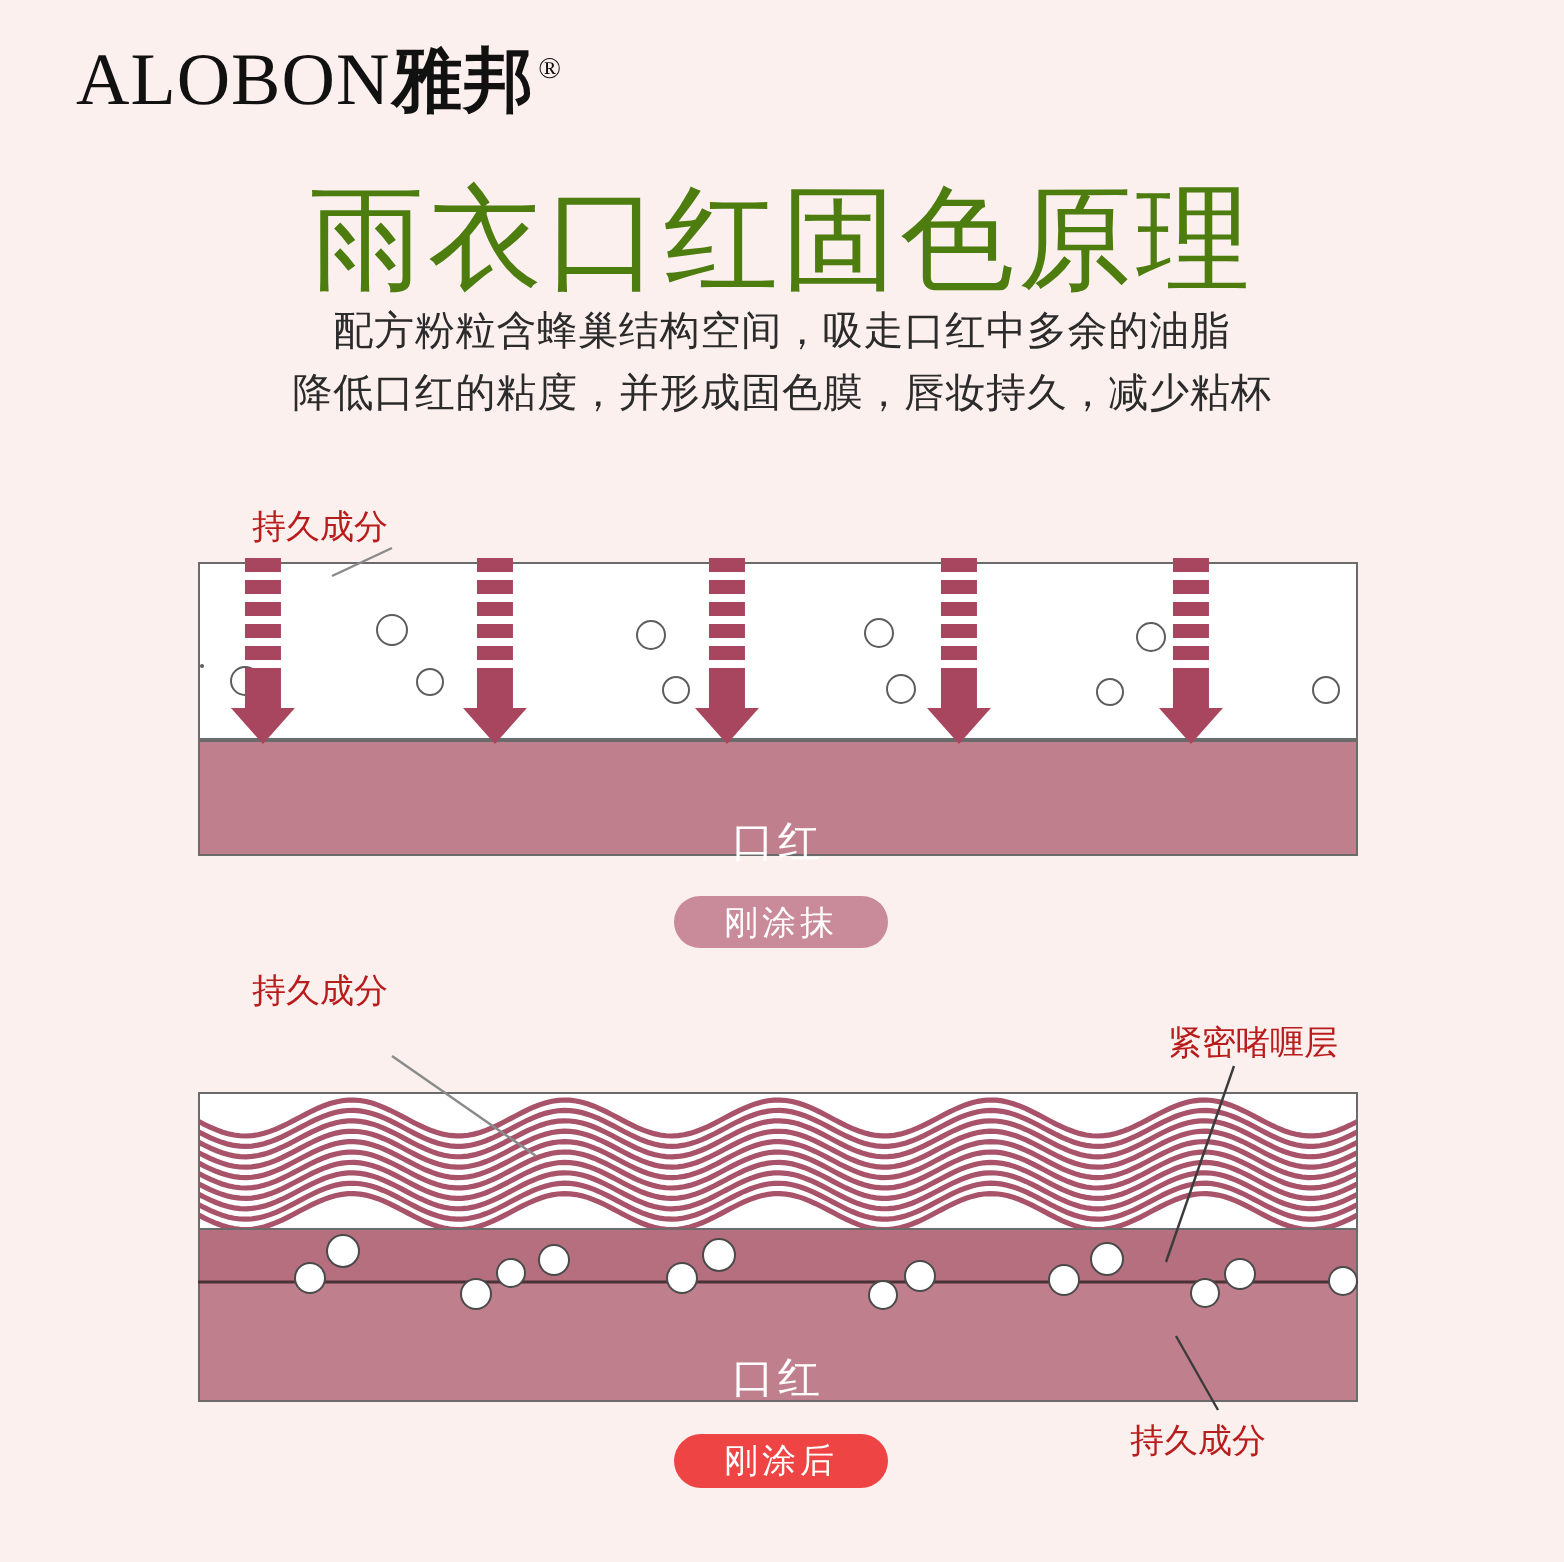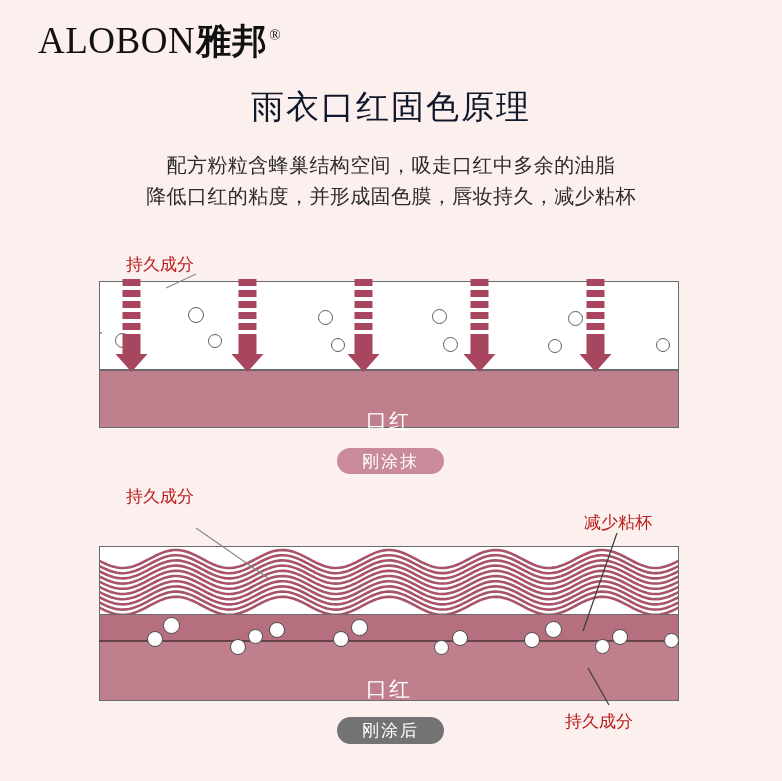--- a/index.html
+++ b/index.html
@@ -45,24 +45,24 @@
   }
 
   
   .headline {
     position: absolute;
     top: 88px;
     left: 0;
     width: 782px;
     text-align: center;
     font-family: "DejaVu Sans", "Liberation Sans", sans-serif;
-    font-size: 33px;
+    font-size: 57px;
     font-weight: 400;
     letter-spacing: 2px;
-    color: #0f172a;
+    color: #4d7c0f;
     line-height: 1.15;
   }
   .subline {
     position: absolute;
     top: 150px;
     left: 0;
     width: 782px;
     text-align: center;
     font-family: "DejaVu Sans", "Liberation Sans", sans-serif;
     font-size: 20px;
@@ -211,21 +211,21 @@
     </g>
   <line x1="196" y1="274" x2="166" y2="288" stroke="#8a8a8a" stroke-width="1.2"></line>
 </svg>
 
 <div class="pill" style="left:337px; top:448px; width:107px; height:26px; background:#c98b99;">刚涂抹</div>
 
 <div class="callout-text" style="left:126px; top:485px;">
   <div>持久成分</div>
 </div>
 
-<div class="callout-text" style="left:584px; top:511px;">减少粘杯</div>
+<div class="callout-text" style="left:584px; top:511px;">紧密啫喱层</div>
 
 <div class="callout-text" style="left:565px; top:710px;">持久成分</div>
 
 <div class="panel" id="d2-panel" style="left:99px; top:546px; width:580px; height:69px;"></div>
 
 <div class="band" id="d2-film" style="left:99px; top:615px; width:580px; height:26px; background:#b56f7e; border-left:1px solid #6b6b6b; border-right:1px solid #6b6b6b;"></div>
 
 <div class="band" id="d2-gel" style="left:99px; top:641px; width:580px; height:60px; background:#c07f8c; border:1px solid #6b6b6b; border-top:none;">
   <div class="band-label" style="top:14px;">口红</div>
 </div>
@@ -262,13 +262,13 @@
 <div class="dot-white" style="left:333px; top:631px; width:16px; height:16px;"></div>
 <div class="dot-white" style="left:351px; top:619px; width:17px; height:17px;"></div>
 <div class="dot-white" style="left:434px; top:640px; width:15px; height:15px;"></div>
 <div class="dot-white" style="left:452px; top:630px; width:16px; height:16px;"></div>
 <div class="dot-white" style="left:524px; top:632px; width:16px; height:16px;"></div>
 <div class="dot-white" style="left:545px; top:621px; width:17px; height:17px;"></div>
 <div class="dot-white" style="left:595px; top:639px; width:15px; height:15px;"></div>
 <div class="dot-white" style="left:612px; top:629px; width:16px; height:16px;"></div>
 <div class="dot-white" style="left:664px; top:633px; width:15px; height:15px;"></div>
 
-<div class="pill" style="left:337px; top:717px; width:107px; height:27px; background:#737373;">刚涂后</div>
+<div class="pill" style="left:337px; top:717px; width:107px; height:27px; background:#ef4444;">刚涂后</div>
 
 </body></html>

